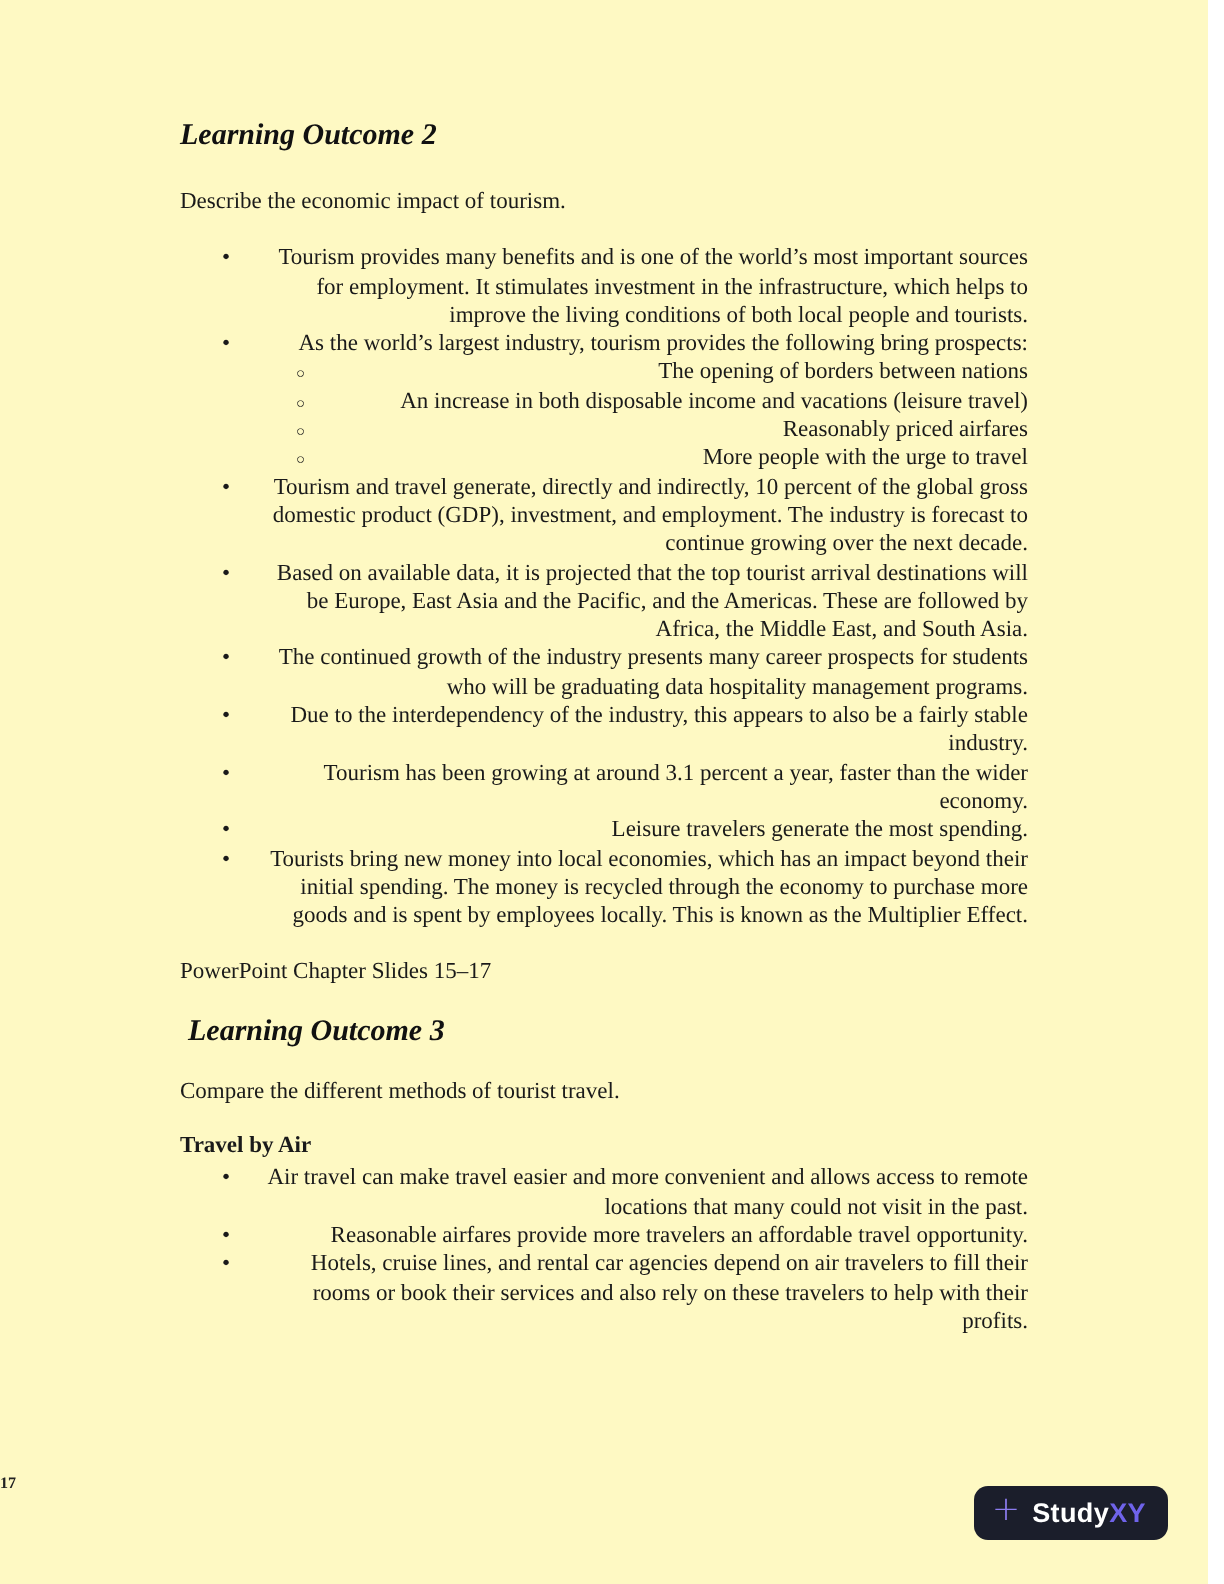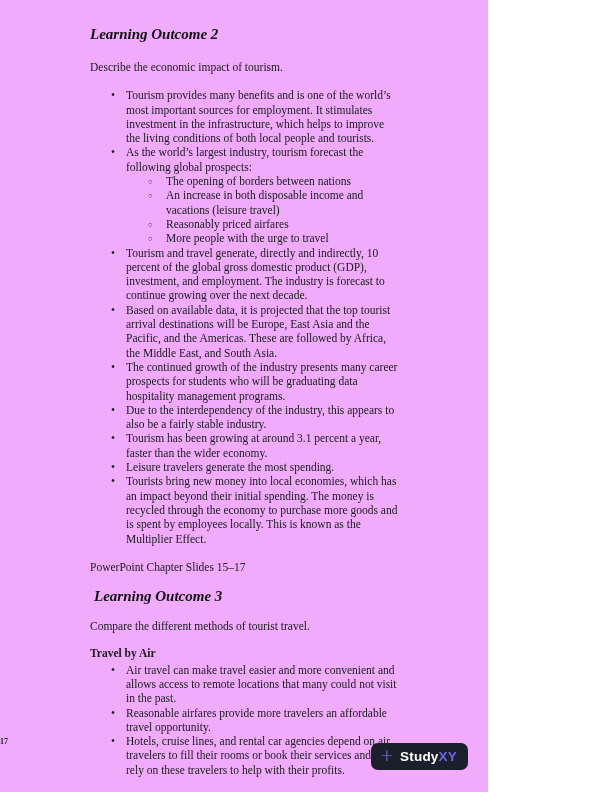--- a/index.html
+++ b/index.html
@@ -8,25 +8,25 @@
     background: #ffffff;
   }
   body {
     width: 612px;
     height: 792px;
     font-family: "Liberation Serif", serif;
     color: #1a1a1a;
   }
   .page {
     position: relative;
-    width: 488px;
+    width: 604px;
     height: 792px;
     box-sizing: border-box;
-    padding: 24px 90px 0 90px;
-    background: #f0abfc;
+    padding: 58px 90px 0 90px;
+    background: #fef9c3;
     overflow: hidden;
   }
   .lo-heading {
     font-size: 15px;
     font-weight: bold;
     font-style: italic;
     line-height: 20px;
     margin: 0 0 16px 0;
     color: #111111;
   }
@@ -50,20 +50,21 @@
   }
   .bullets.level1 {
     margin-bottom: 14px;
   }
   .bullets.level1.last {
     margin-bottom: 0;
   }
   .level1 > li {
     position: relative;
     padding-left: 36px;
+    text-align: right;
   }
   .level1 > li::before {
     content: "\2022";
     position: absolute;
     left: 21px;
     top: 0;
   }
   .level2 > li {
     position: relative;
     padding-left: 40px;
@@ -133,21 +134,21 @@
 
 <div class="page">
 
   <section>
     <h1 class="lo-heading">Learning Outcome 2</h1>
     <p class="body-text">Describe the economic impact of tourism.</p>
 
     <ul class="bullets level1">
       <li><span>Tourism provides many benefits and is one of the world’s most important sources for employment. It stimulates investment in the infrastructure, which helps to improve the living conditions of both local people and tourists.</span></li>
       <li>
-        <span>As the world’s largest industry, tourism forecast the following global prospects:</span>
+        <span>As the world’s largest industry, tourism provides the following bring prospects:</span>
         <ul class="bullets level2">
           <li>The opening of borders between nations</li>
           <li>An increase in both disposable income and vacations (leisure travel)</li>
           <li>Reasonably priced airfares</li>
           <li>More people with the urge to travel</li>
         </ul>
       </li>
       <li><span>Tourism and travel generate, directly and indirectly, 10 percent of the global gross domestic product (GDP), investment, and employment. The industry is forecast to continue growing over the next decade.</span></li>
       <li><span>Based on available data, it is projected that the top tourist arrival destinations will be Europe, East Asia and the Pacific, and the Americas. These are followed by Africa, the Middle East, and South Asia.</span></li>
       <li><span>The continued growth of the industry presents many career prospects for students who will be graduating data hospitality management programs.</span></li>

